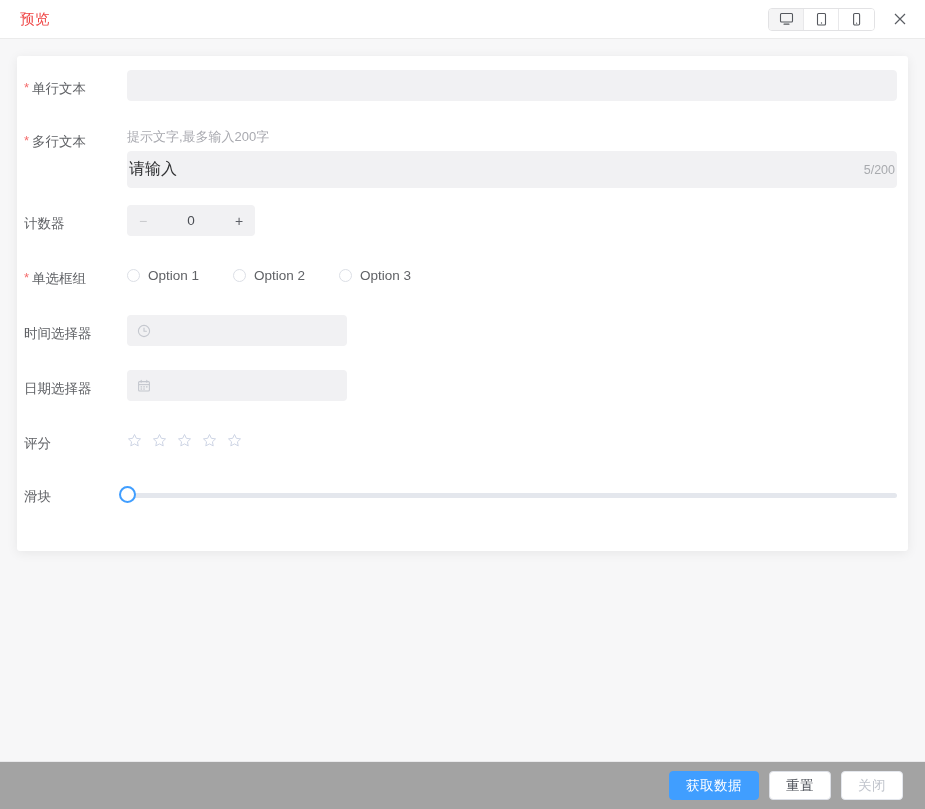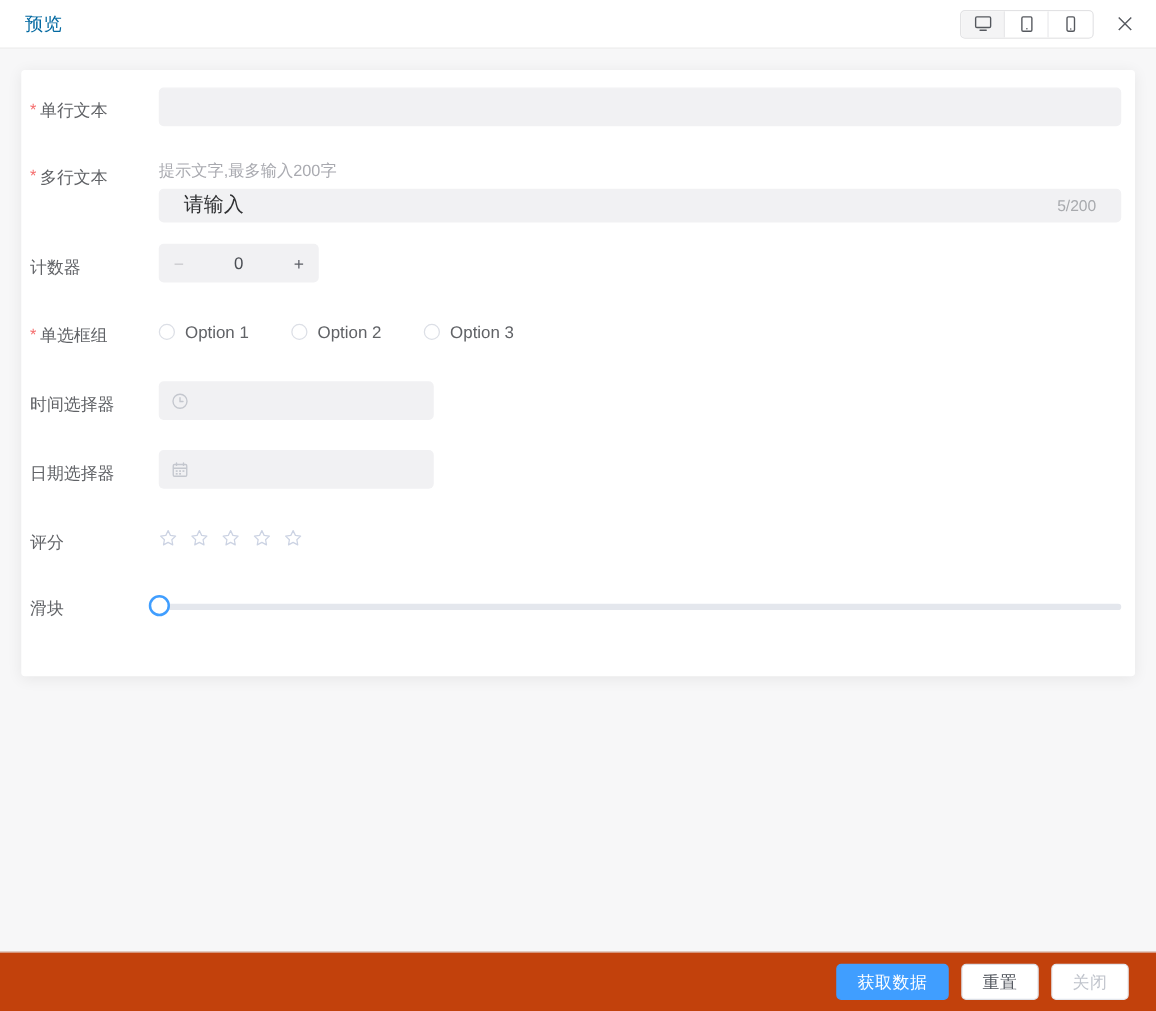--- a/index.html
+++ b/index.html
@@ -20,21 +20,21 @@
     height: 39px;
     background: #ffffff;
     border-bottom: 1px solid #ebebeb;
     display: flex;
     align-items: center;
     padding: 0 14px 0 20px;
     position: relative;
   }
   .titlebar-title {
     font-size: 14.5px;
-    color: #0369a1;
+    color: #ef4444;
     letter-spacing: .5px;
   }
   .titlebar-right {
     margin-left: auto;
     display: flex;
     align-items: center;
     gap: 14px;
   }
   .device-group {
     display: flex;
@@ -119,24 +119,24 @@
     font-size: 13px;
     color: #a9aab0;
     line-height: 17px;
     padding-top: 5px;
     padding-bottom: 6px;
   }
   .textarea-box {
     background: #f1f1f3;
     border: 1px solid #f1f1f3;
     border-radius: 4px;
-    height: 27px;
-    display: flex;
-    align-items: center;
-    padding: 0 19px;
+    height: 37px;
+    display: flex;
+    align-items: center;
+    padding: 0 1px;
     width: 100%;
     position: relative;
   }
   .textarea-box .counter {
     margin-left: auto;
     font-size: 12.5px;
     color: #a8aaae;
   }
 
   
@@ -239,21 +239,21 @@
   }
 
   .gap-sm { height: 15px; }
   .gap-md { height: 17px; }
 
   
   .footer {
     position: absolute;
     left: 0; right: 0; bottom: 0;
     height: 48px;
-    background: #c2410c;
+    background: #a3a3a3;
     border-top: 1px solid #e9e9eb;
     display: flex;
     align-items: center;
     justify-content: flex-end;
     padding-right: 22px;
     gap: 10px;
   }
   .btn {
     height: 29px;
     border-radius: 4px;

